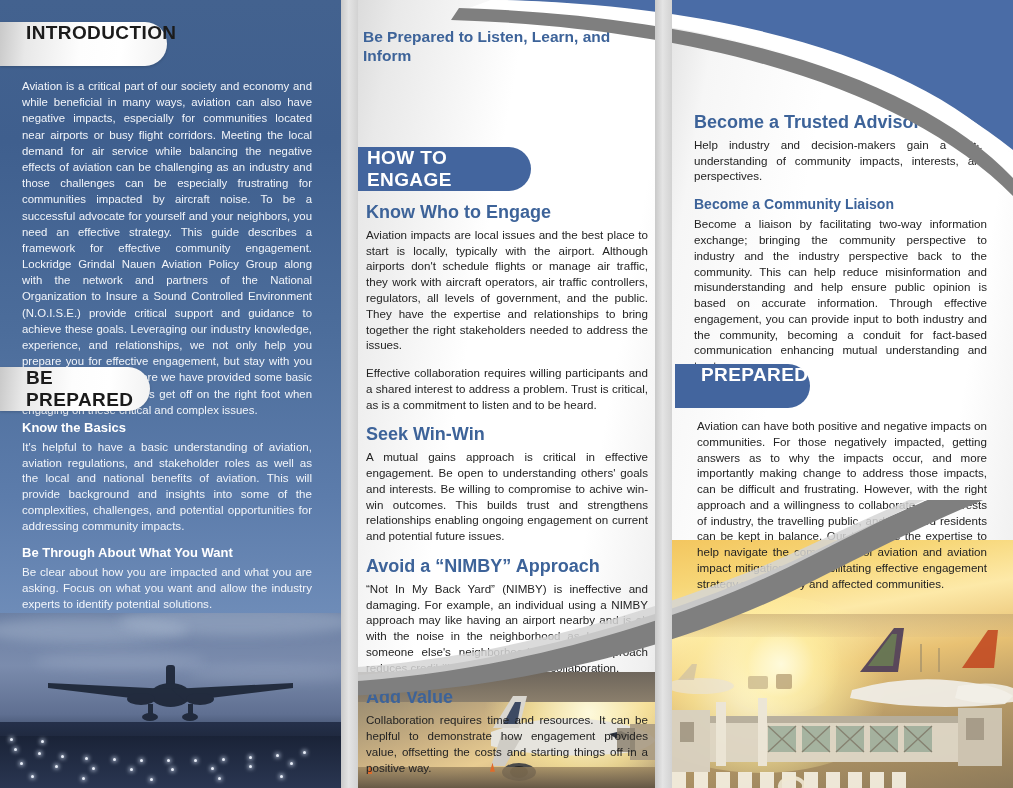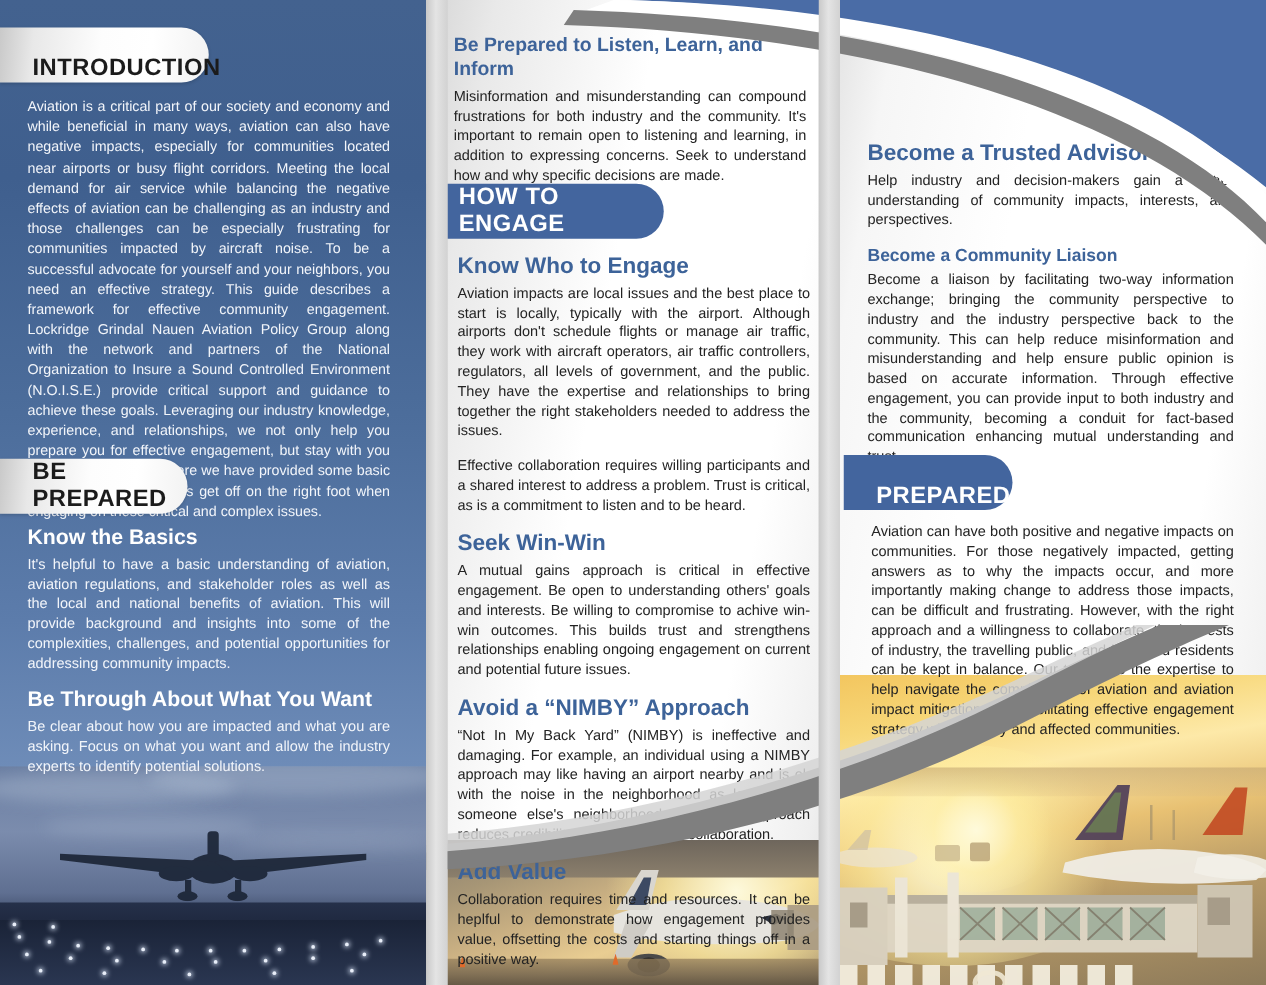--- a/index.html
+++ b/index.html
@@ -80,21 +80,21 @@
     background: radial-gradient(circle, rgba(255,252,224,.95) 0%, rgba(255,238,160,.6) 40%, rgba(255,224,120,0) 72%);
   }
   .apron {
     position:absolute; left:0; right:0; bottom:0;
     background: linear-gradient(180deg, rgba(150,128,92,.75) 0%, rgba(120,104,80,.9) 60%, rgba(96,84,66,.95) 100%);
   }
 
   
   .pill {
     position:absolute;
-    display:flex; align-items:flex-end;
+    display:flex; align-items:flex-start;
     height:44px;
     padding:0 30px 0 26px;
     border-top-right-radius:26px; border-bottom-right-radius:26px;
     font-size:19px; font-weight:700; letter-spacing:.4px;
   }
   .pill-light {
     background: linear-gradient(95deg,#c9c9c9 0%, #e8e8e8 16%, #fdfdfd 48%, #ffffff 72%, #f2f2f2 100%);
     color:#1b1b1b;
     box-shadow: 0 1px 3px rgba(0,0,0,.18);
   }
@@ -114,21 +114,21 @@
   .h-sub-white { color:#ffffff; }
   .body {
     font-size:11.6px;
     line-height:1.36;
     color:#232323;
     text-align:justify;
   }
   .body-white { color:#f2f5fa; }
   .blk { margin-bottom:12px; }
   .blk:last-child { margin-bottom:0; }
-  .h-lg { font-size:17px; }
+  .h-lg { font-size:13px; }
 </style>
 </head>
 <body>
 
 <div id="brochure">
 
   <div class="panel" id="panel-left">
 
     <div id="left-photo">
       <div class="sky"></div>
@@ -227,21 +227,20 @@
           <rect x="276" y="56" width="18" height="24" fill="#8d8472" opacity=".85"></rect>
         </g>
       </svg>
       <div class="apron" style="height:18%;"></div>
       <div style="position:absolute;left:8%;bottom:12%;width:5px;height:9px;background:#e06a2a;clip-path:polygon(50% 0,100% 100%,0 100%);"></div>
       <div style="position:absolute;left:45%;bottom:14%;width:5px;height:9px;background:#e06a2a;clip-path:polygon(50% 0,100% 100%,0 100%);"></div>
     </div>
 
     <div class="txtcol" style="left:22px; top:28px; width:282px;">
       <h3 class="h-sub" style="font-size:15.5px;margin-bottom:4px;">Be Prepared to Listen, Learn, and Inform</h3>
-      <p class="body">Misinformation and misunderstanding can compound frustrations for both industry and the community.  It's important to remain open to listening and learning, in addition to expressing concerns. Seek to understand how and why specific decisions are made.</p>
     </div>
 
     <div class="pill pill-blue" style="left:0;top:147px;width:190px;">
       <span>HOW TO ENGAGE</span>
     </div>
 
     <div class="txtcol" style="left:25px; top:202px; width:282px;">
       <div class="blk">
         <h3 class="h-sub">Know Who to Engage</h3>
         <p class="body">Aviation impacts are local issues and the best place to start is locally, typically with the airport.  Although airports don't schedule flights or manage air traffic, they work with aircraft operators, air traffic controllers, regulators, all levels of government, and the public.  They have the expertise and relationships to bring together the right stakeholders needed to address the issues.</p>

